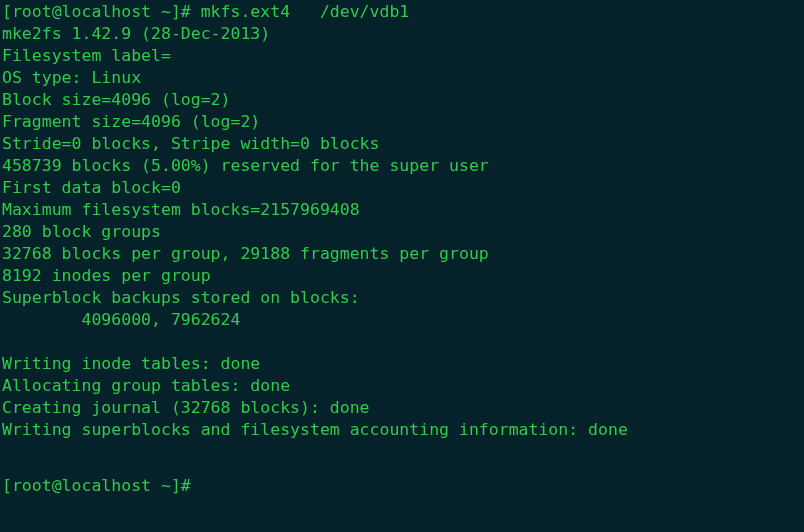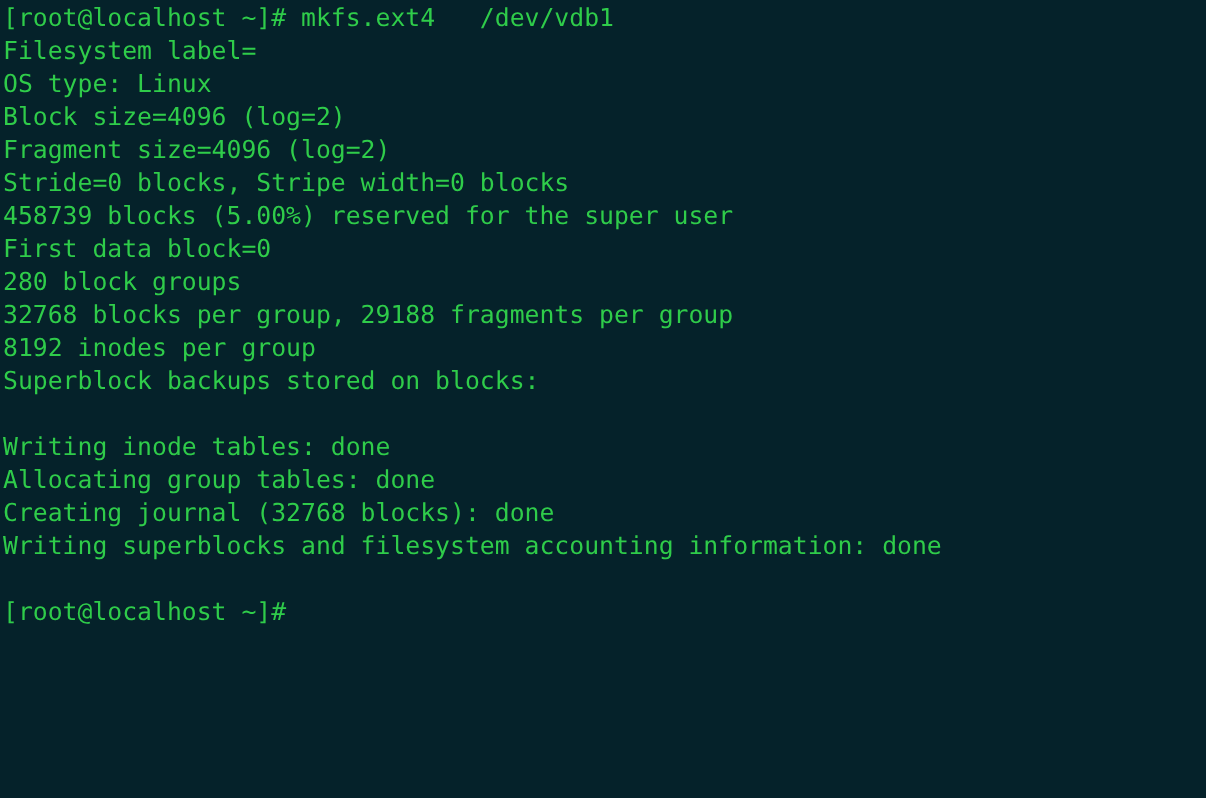--- a/index.html
+++ b/index.html
@@ -26,38 +26,42 @@
     height: 22px;
     margin: 0;
     padding: 0;
   }
   .line.blank {
     height: 22px;
   }
   .cursor-line {
     white-space: pre;
     height: 22px;
+    margin-top: 12px;
   }
 </style>
 </head>
 <body>
 
 <div id="terminal">
   <div class="line">[root@localhost ~]# mkfs.ext4   /dev/vdb1</div>
+  <div class="line">mke2fs 1.42.9 (28-Dec-2013)</div>
   <div class="line">Filesystem label=</div>
   <div class="line">OS type: Linux</div>
   <div class="line">Block size=4096 (log=2)</div>
   <div class="line">Fragment size=4096 (log=2)</div>
   <div class="line">Stride=0 blocks, Stripe width=0 blocks</div>
   <div class="line">458739 blocks (5.00%) reserved for the super user</div>
   <div class="line">First data block=0</div>
+  <div class="line">Maximum filesystem blocks=2157969408</div>
   <div class="line">280 block groups</div>
   <div class="line">32768 blocks per group, 29188 fragments per group</div>
   <div class="line">8192 inodes per group</div>
   <div class="line">Superblock backups stored on blocks: </div>
+  <div class="line">        4096000, 7962624</div>
   <div class="line blank"></div>
   <div class="line">Writing inode tables: done                            </div>
   <div class="line">Allocating group tables: done                            </div>
   <div class="line">Creating journal (32768 blocks): done</div>
   <div class="line">Writing superblocks and filesystem accounting information: done</div>
   <div class="line blank"></div>
   <div class="cursor-line">[root@localhost ~]# </div>
 </div>
 
 </body></html>

